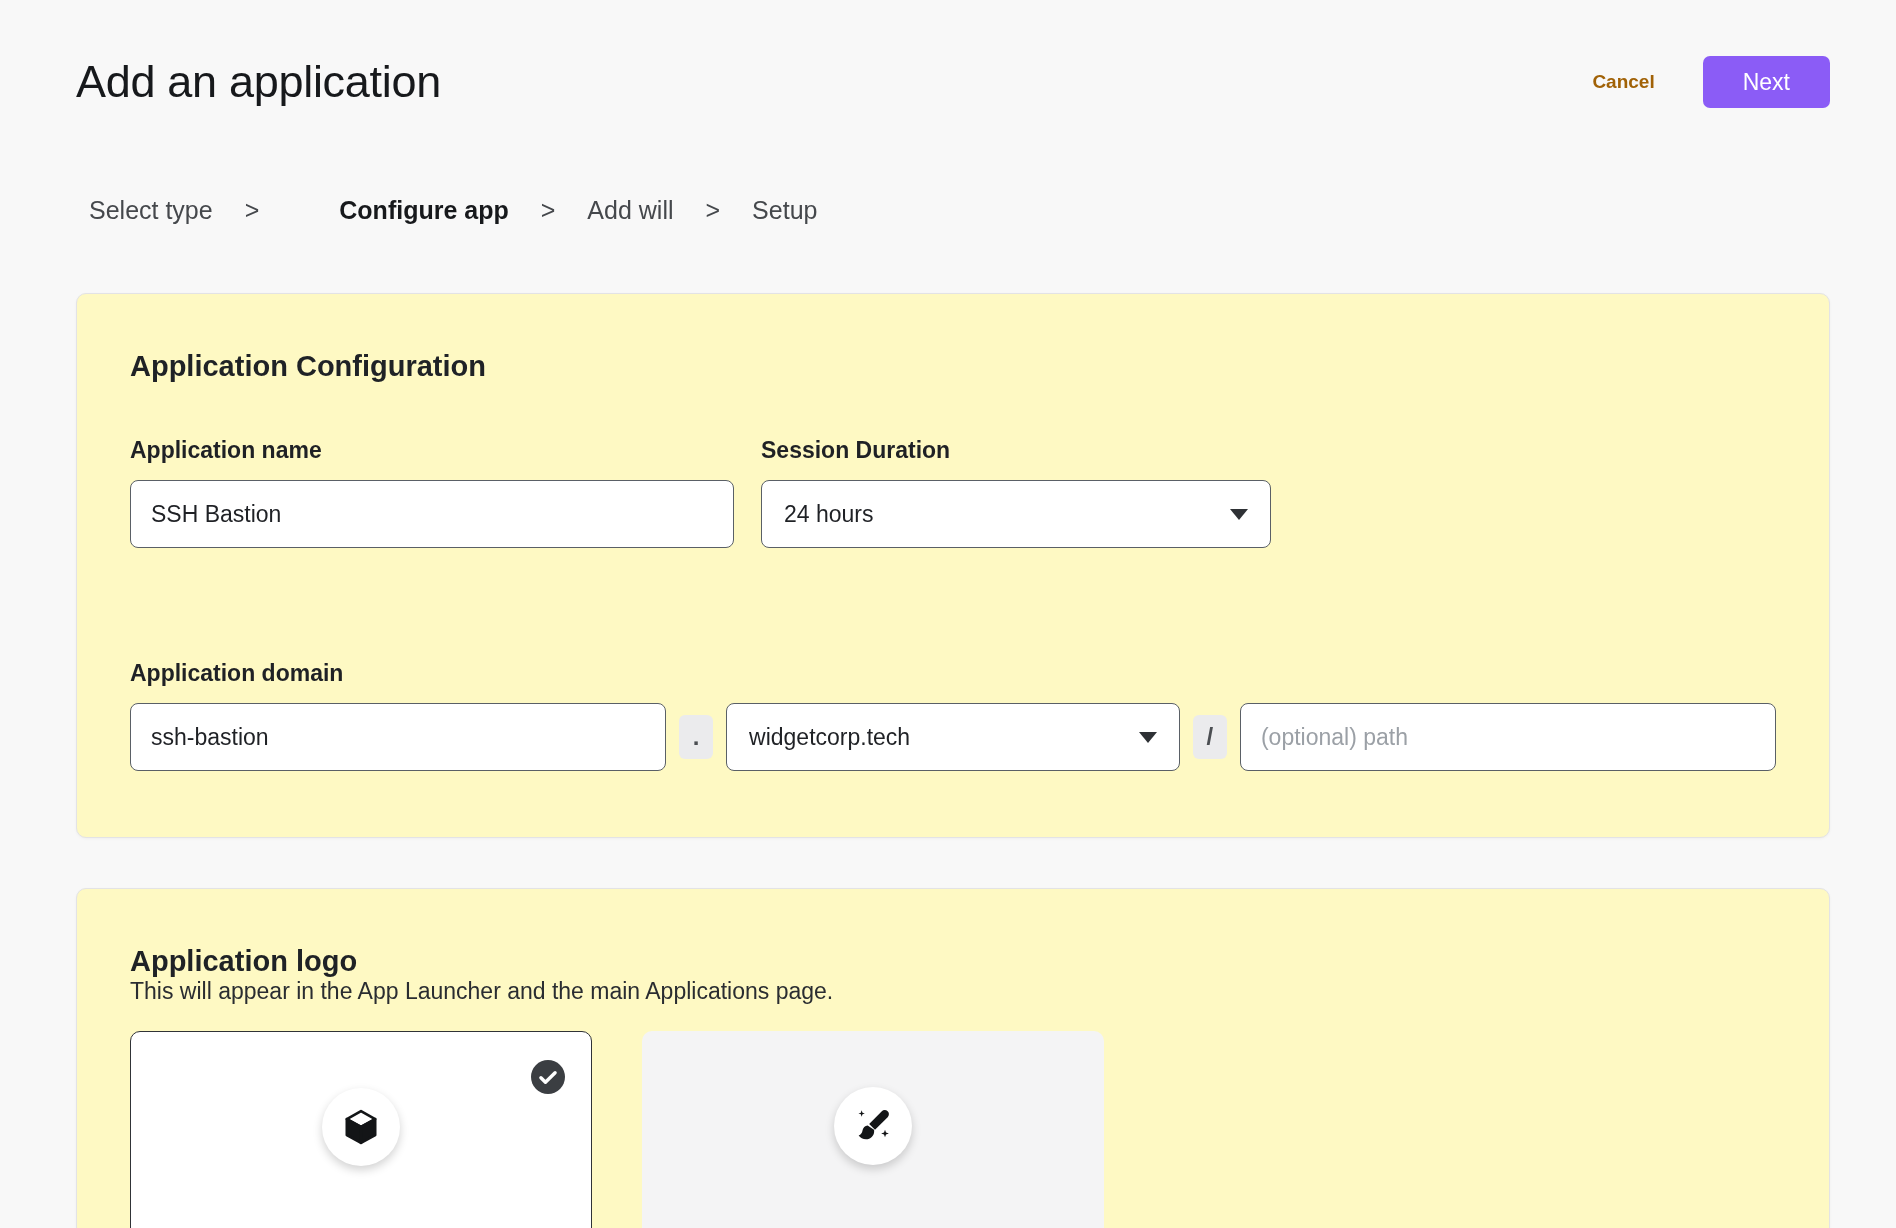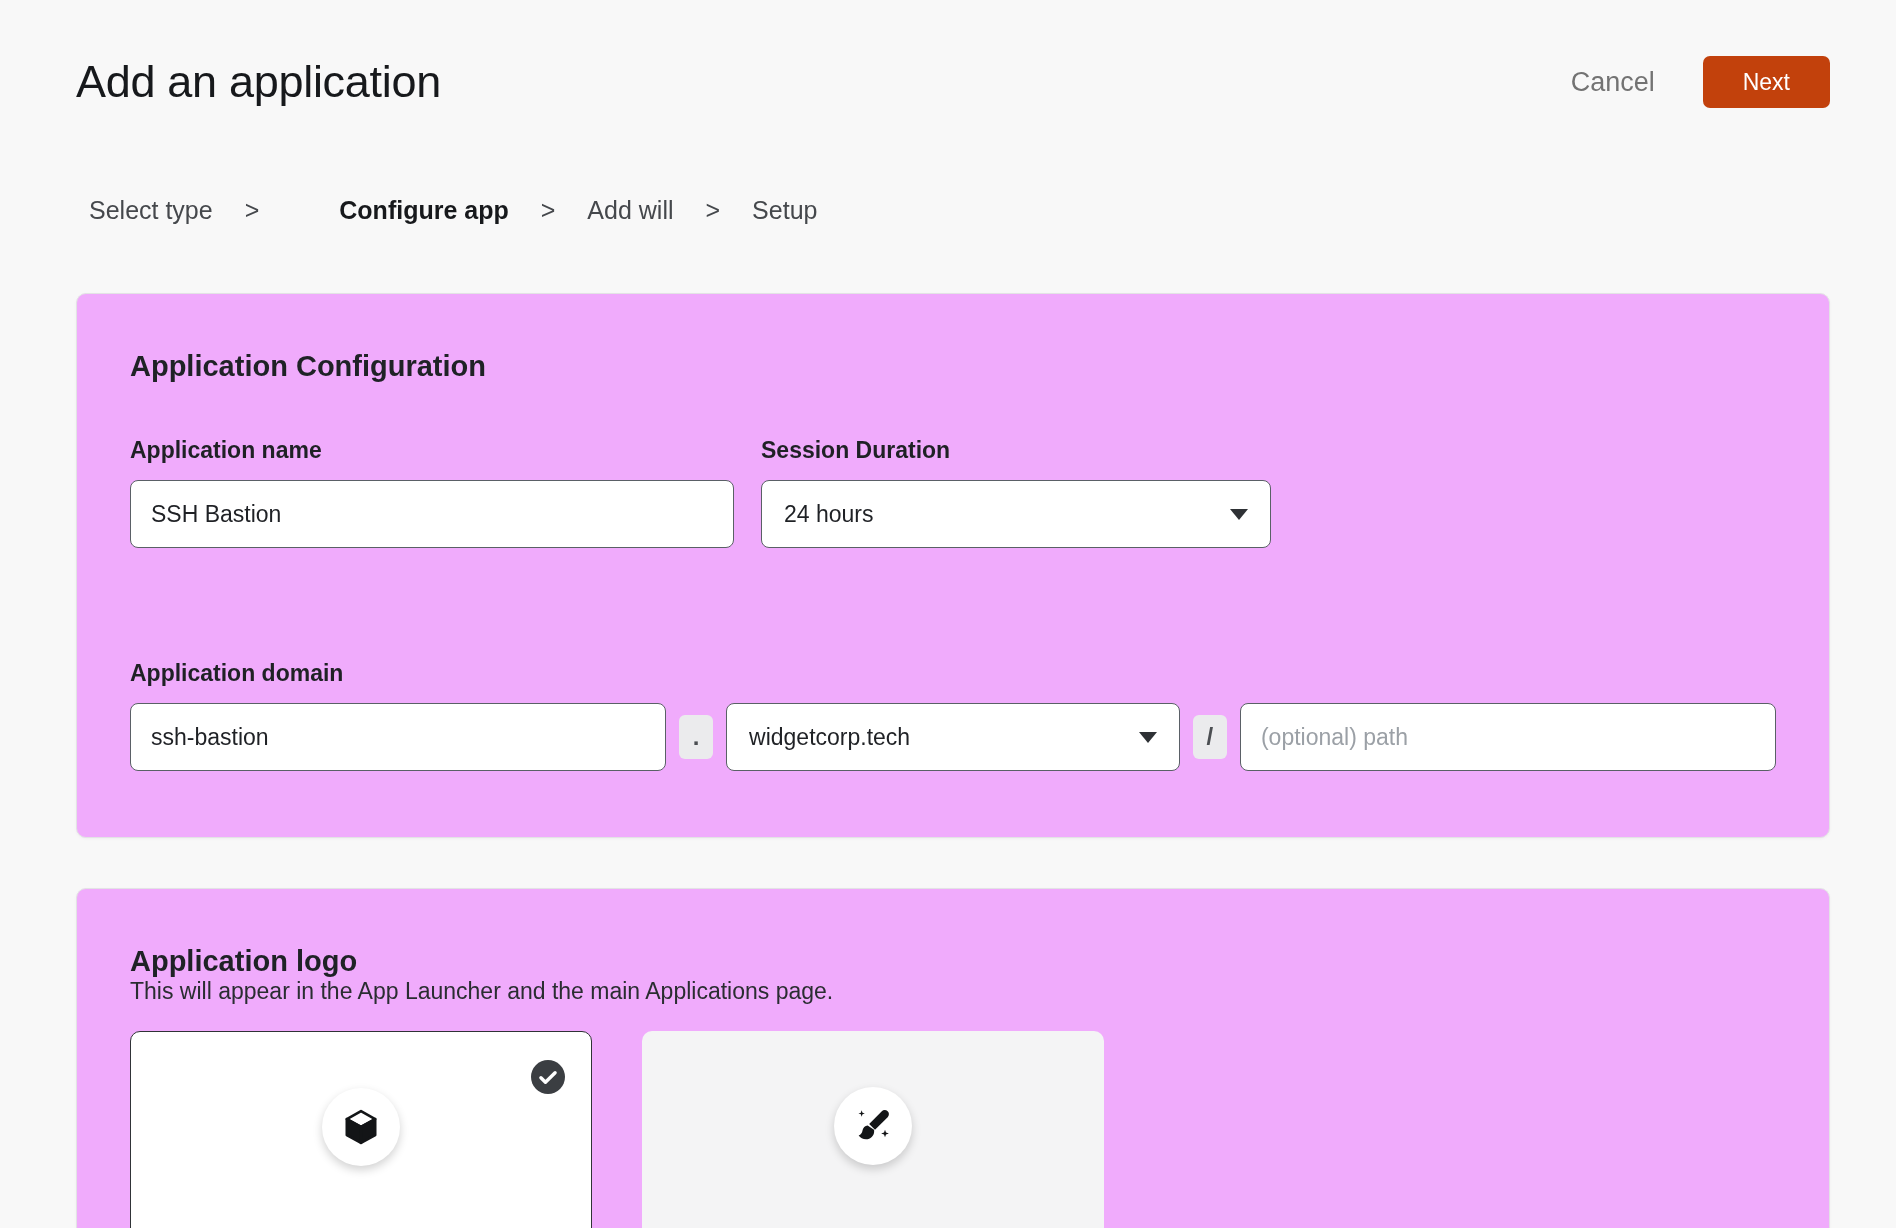--- a/index.html
+++ b/index.html
@@ -8,34 +8,34 @@
     background: #f8f8f8;
     font-family: "Liberation Sans", sans-serif;
     color: #1f2125;
     overflow: hidden;
   }
 
   
   .topbar { display: flex; justify-content: space-between; align-items: center; padding: 56px 66px 0 76px; }
   .topbar h1 { font-size: 45px; font-weight: 500; letter-spacing: -0.3px; color: #17191c; }
   .actions { display: flex; align-items: center; gap: 48px; }
-  .cancel { font-size: 27px; color: #737373; cursor: pointer; text-decoration: none; }
+  .cancel { font-size: 19px; color: #a16207; cursor: pointer; text-decoration: none; font-weight: bold; }
   .next {
-    background: #c2410c; color: #fff; font-size: 23px; border: none; border-radius: 7px;
+    background: #8b5cf6; color: #fff; font-size: 23px; border: none; border-radius: 7px;
     padding: 0 40px; height: 52px; font-family: inherit; cursor: pointer;
   }
 
   
   .steps { display: flex; align-items: center; gap: 32px; margin: 88px 0 0 89px; font-size: 25px; color: #45484c; }
   .steps .active { font-weight: bold; color: #17191c; margin-left: 48px; }
   .sep { color: #45484c; }
 
   
   .card {
-    background: #f0abfc; border: 1px solid #e3e3e5; border-radius: 10px;
+    background: #fef9c3; border: 1px solid #e3e3e5; border-radius: 10px;
     margin: 68px 66px 0 76px; padding: 56px 53px 66px;
     box-shadow: 0 1px 3px rgba(0,0,0,0.04);
   }
   h2 { font-size: 29px; font-weight: bold; color: #1f2226; }
 
   .row { display: flex; gap: 27px; margin-top: 54px; }
   label { display: block; font-size: 23px; font-weight: bold; margin-bottom: 16px; color: #1f2125; }
   .text-input, .select {
     height: 68px; border: 1.5px solid #5a6066; border-radius: 8px; background: #fff;
     font-size: 23px; color: #1f2125;

